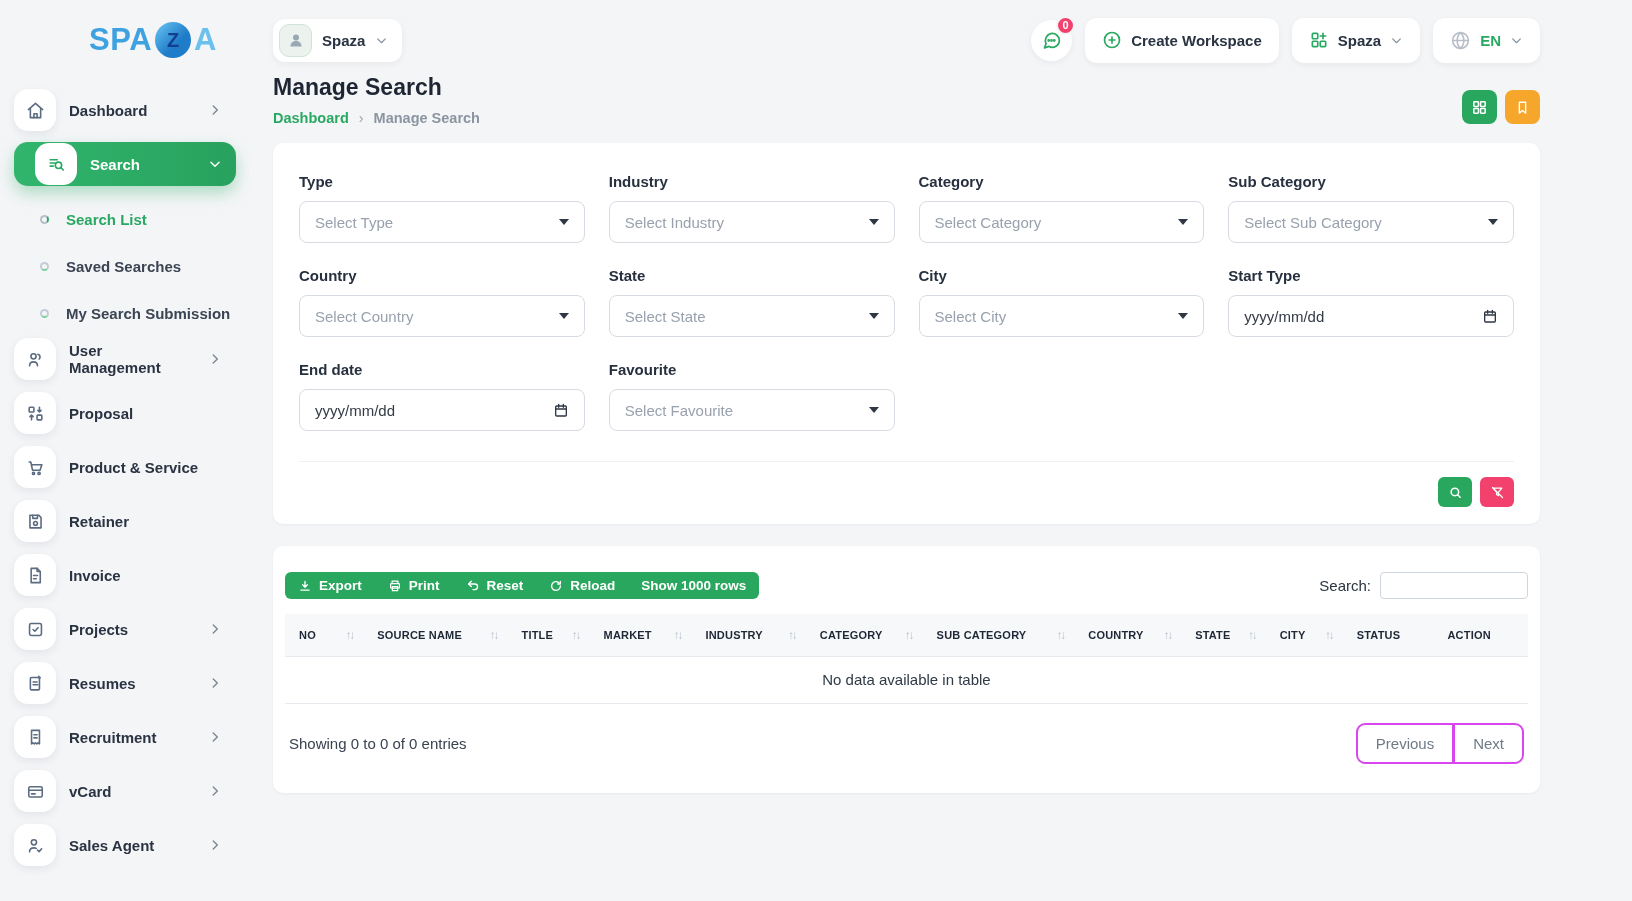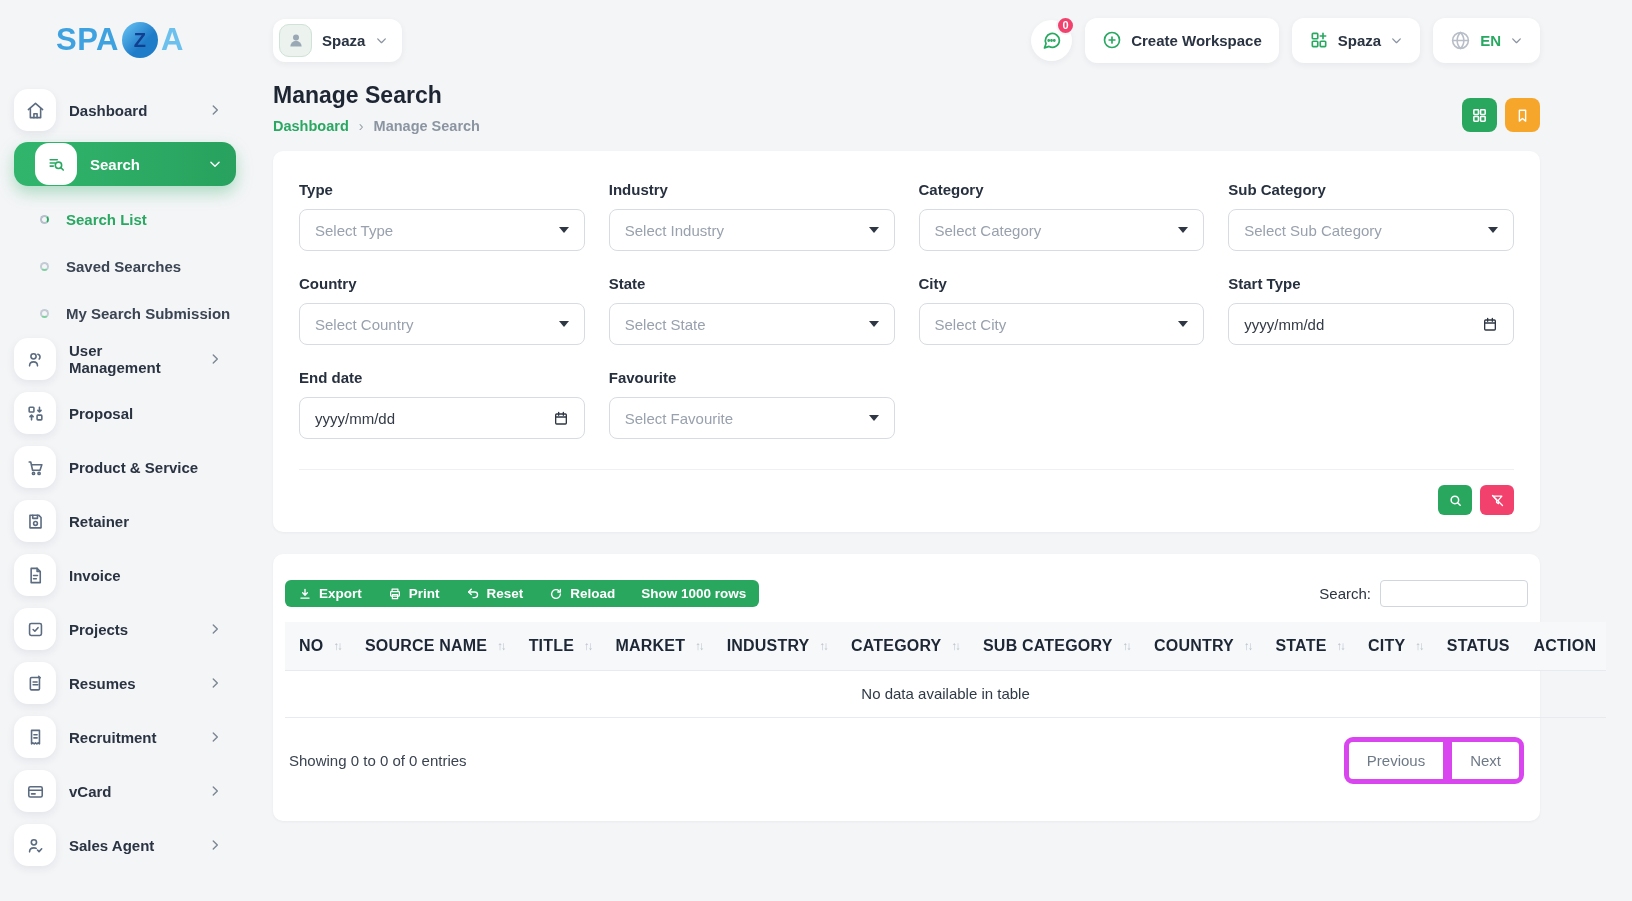--- a/index.html
+++ b/index.html
@@ -2,21 +2,21 @@
 <html><head>
 <meta charset="utf-8">
 <style>
   * { margin:0; padding:0; box-sizing:border-box; }
   html,body { width:1632px; height:901px; overflow:hidden; }
   body { font-family:"Liberation Sans", sans-serif; background:#f4f5f7; color:#2a3342; }
   svg { display:block; }
 
   
   .sidebar { position:absolute; left:0; top:0; width:250px; height:901px; padding:16px 0 0; }
-  .logo { margin:6px 0 0 56px; display:flex; align-items:center; gap:2px; user-select:none; }
+  .logo { margin:6px 0 0 56px; display:flex; align-items:center; gap:2px; user-select:none;justify-content:center; }
   .logo .txt { font-size:31px; font-weight:800; letter-spacing:.5px; color:#3fa2e0; }
   .logo .txt.light { color:#6cc0ee; }
   .logo .zbadge { width:36px; height:36px; border-radius:50%; background:linear-gradient(135deg,#55b1e8 18%,#1f7cc9 60%);
     display:grid; place-items:center; color:#123f8f; font-weight:800; font-size:20px; margin:0 1px; }
   .nav { padding:30px 14px 0; }
   .nav-item { display:flex; align-items:center; gap:13px; height:44px; border-radius:14px; margin-bottom:10px; cursor:pointer; }
   .chip { width:42px; height:42px; border-radius:14px; background:#fff; box-shadow:0 3px 8px rgba(30,41,59,.08);
     display:grid; place-items:center; color:#5b6b80; flex:none; }
   .nav-item .lbl { font-size:15px; font-weight:700; color:#2a3342; }
   .nav-item .chev { margin-left:auto; margin-right:14px; color:#7c8794; }
@@ -42,21 +42,21 @@
   .round-btn { position:relative; width:41px; height:41px; border-radius:50%; background:#fff; display:grid; place-items:center;
     color:#29a862; box-shadow:0 2px 6px rgba(30,41,59,.06); cursor:pointer; }
   .badge { position:absolute; top:-4px; right:-3px; min-width:19px; height:19px; padding:0 4px; border-radius:10px; background:#f1416c;
     color:#fff; font-size:11px; font-weight:700; display:grid; place-items:center; border:2px solid #f4f5f7; }
   .pill-btn { display:flex; align-items:center; gap:9px; background:#fff; border-radius:12px; height:45px; padding:0 17px;
     font-size:15px; font-weight:700; color:#2a3342; box-shadow:0 2px 6px rgba(30,41,59,.06); cursor:pointer; }
   .pill-btn .green { color:#29a862; }
   .pill-btn .gray { color:#b7bec7; }
   .lang-code { color:#29a862; }
 
-  .page-head { display:flex; justify-content:space-between; align-items:flex-start; margin-top:16px; }
+  .page-head { display:flex; justify-content:space-between; align-items:flex-start; margin-top:8px; }
   .page-title { font-size:23px; font-weight:800; color:#1e2633; }
   .breadcrumb { display:flex; align-items:center; gap:10px; margin-top:9px; font-size:14.5px; }
   .bc-link { color:#29a862; font-weight:700; cursor:pointer; }
   .bc-sep { color:#9aa3ae; }
   .bc-cur { color:#8b95a1; font-weight:600; }
   .head-actions { display:flex; gap:8px; margin-top:16px; }
   .sq-icon-btn { width:35px; height:34px; border-radius:8px; display:grid; place-items:center; color:#fff; cursor:pointer; border:none; }
   .sq-icon-btn.green { background:#2aa75f; }
   .sq-icon-btn.orange { background:#f6a62b; }
 
@@ -70,39 +70,39 @@
   .control .ph { font-size:15px; color:#98a1ad; }
   .control.date .ph { color:#333b46; }
   .caret { width:0; height:0; border-left:5px solid transparent; border-right:5px solid transparent; border-top:6px solid #2e3743; }
   .cal { color:#2e3743; }
   .filter-actions { margin-top:30px; border-top:1px solid #eef0f3; padding:15px 0 17px; display:flex; justify-content:flex-end; gap:8px; }
   .mini-btn { width:34px; height:30px; border-radius:6px; border:none; display:grid; place-items:center; color:#fff; cursor:pointer; }
   .mini-btn.green { background:#2aa75f; }
   .mini-btn.pink { background:#f1416c; }
 
   
-  .table-card { margin-top:22px; padding:26px 12px 16px; }
+  .table-card { margin-top:22px; padding:26px 12px 8px; }
   .table-top { display:flex; justify-content:space-between; align-items:center; padding-bottom:15px; }
   .btn-group { display:flex; align-items:stretch; background:#2aa75f; border-radius:6px; overflow:hidden; }
   .tb-btn { display:flex; align-items:center; gap:7px; background:transparent; border:none; color:#fff;
     font-family:inherit; font-size:13.5px; font-weight:700; padding:6px 13px; cursor:pointer; }
   .search-wrap { display:flex; align-items:center; gap:9px; }
   .search-wrap .lab { font-size:15px; color:#2b3440; }
   .search-input { width:148px; height:27px; border:1px solid #cfd6dd; border-radius:4px; padding:0 8px; font-size:14px; font-family:inherit; }
 
   table { width:100%; border-collapse:collapse; }
   thead th { background:#f7f8fa; border-bottom:1px solid #e7eaee; padding:15px 10px 15px 14px; }
   .th-inner { display:flex; align-items:center; }
-  .th-lbl { font-size:16px; font-weight:800; color:#1d2735; letter-spacing:.2px; white-space:nowrap; }
+  .th-lbl { font-size:11px; font-weight:800; color:#1d2735; letter-spacing:.2px; white-space:nowrap; }
   .sort { margin-left:auto; padding-left:10px; font-size:11.5px; color:#b8c0c9; letter-spacing:-2px; cursor:pointer; }
   .empty-cell { text-align:center; font-size:15px; color:#2f3a46; padding:14px 0 15px; border-bottom:1px solid #e7eaee; }
   .table-foot { display:flex; justify-content:space-between; align-items:center; padding:19px 4px 21px; }
   .summary { font-size:15px; color:#3a4350; }
   .pager { display:flex; }
-  .pg { background:#fff; border:5px solid #d946ef; color:#6f7a87; font-family:inherit; font-size:15px; padding:10px 18px; cursor:pointer; }
+  .pg { background:#fff; border:2px solid #d946ef; color:#6f7a87; font-family:inherit; font-size:15px; padding:10px 18px; cursor:pointer; }
   .pg.prev { border-radius:9px 0 0 9px; }
   .pg.next { border-radius:0 9px 9px 0; margin-left:-1px; }
 </style>
 </head>
 <body>
 
 <aside class="sidebar">
   <div class="logo">
     <span class="txt">SPA</span>
     <span class="zbadge">Z</span>

